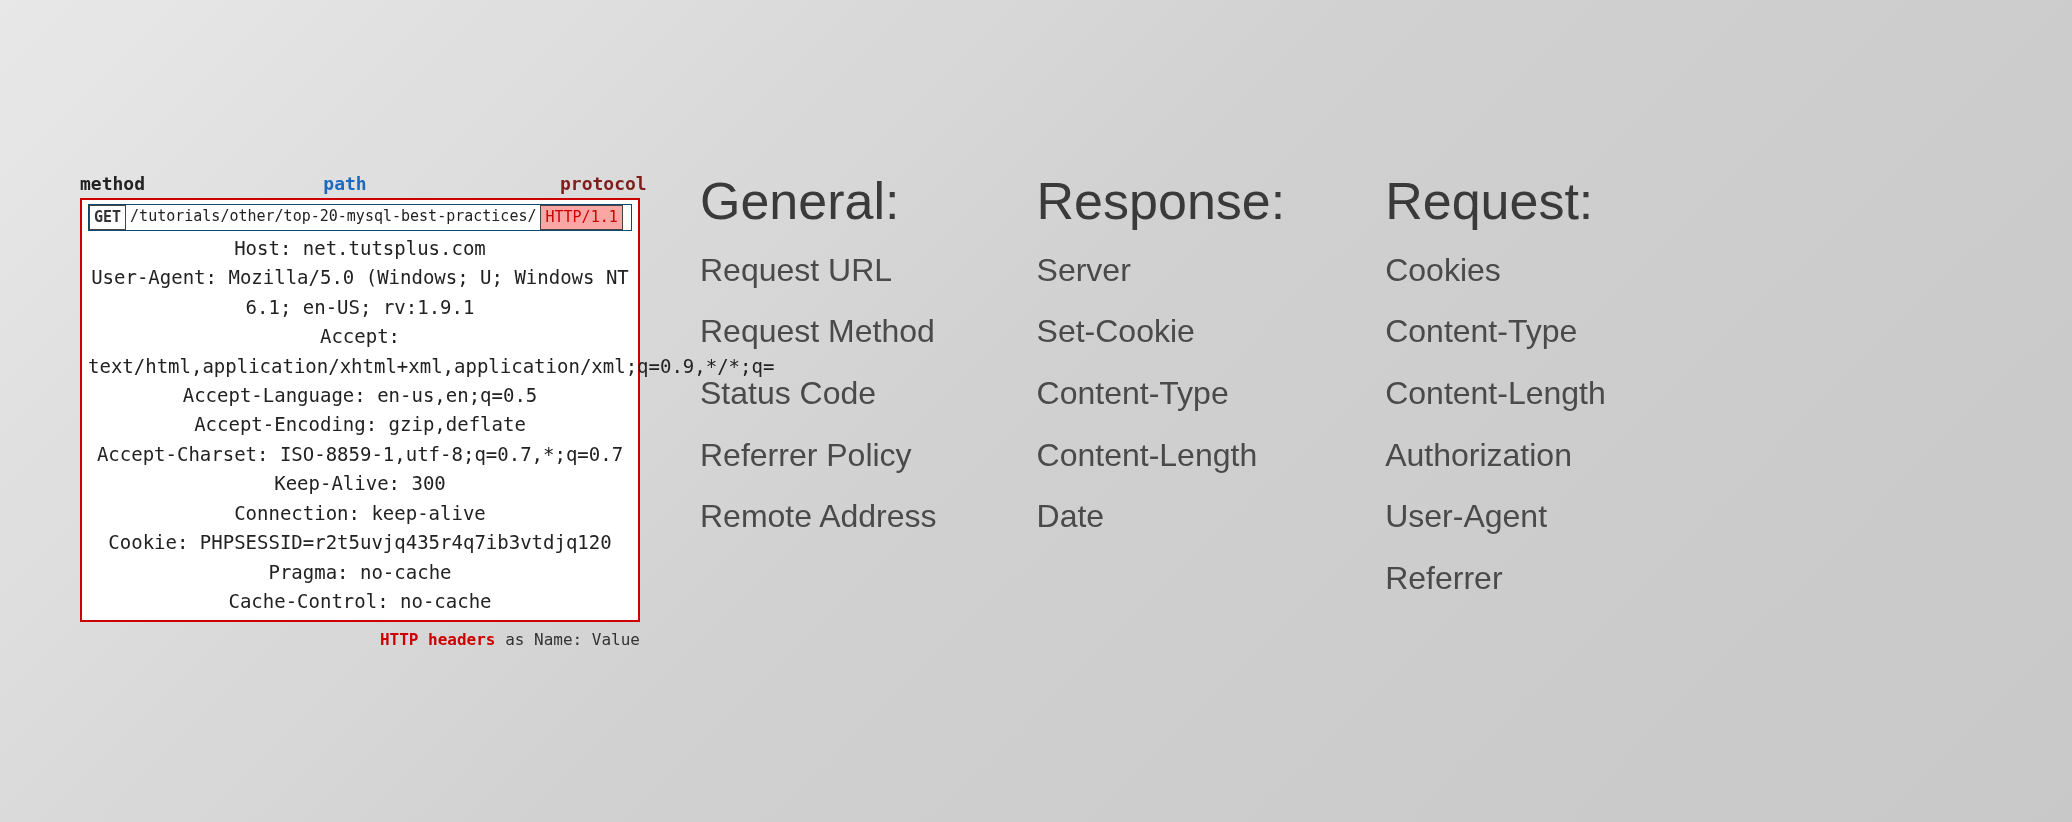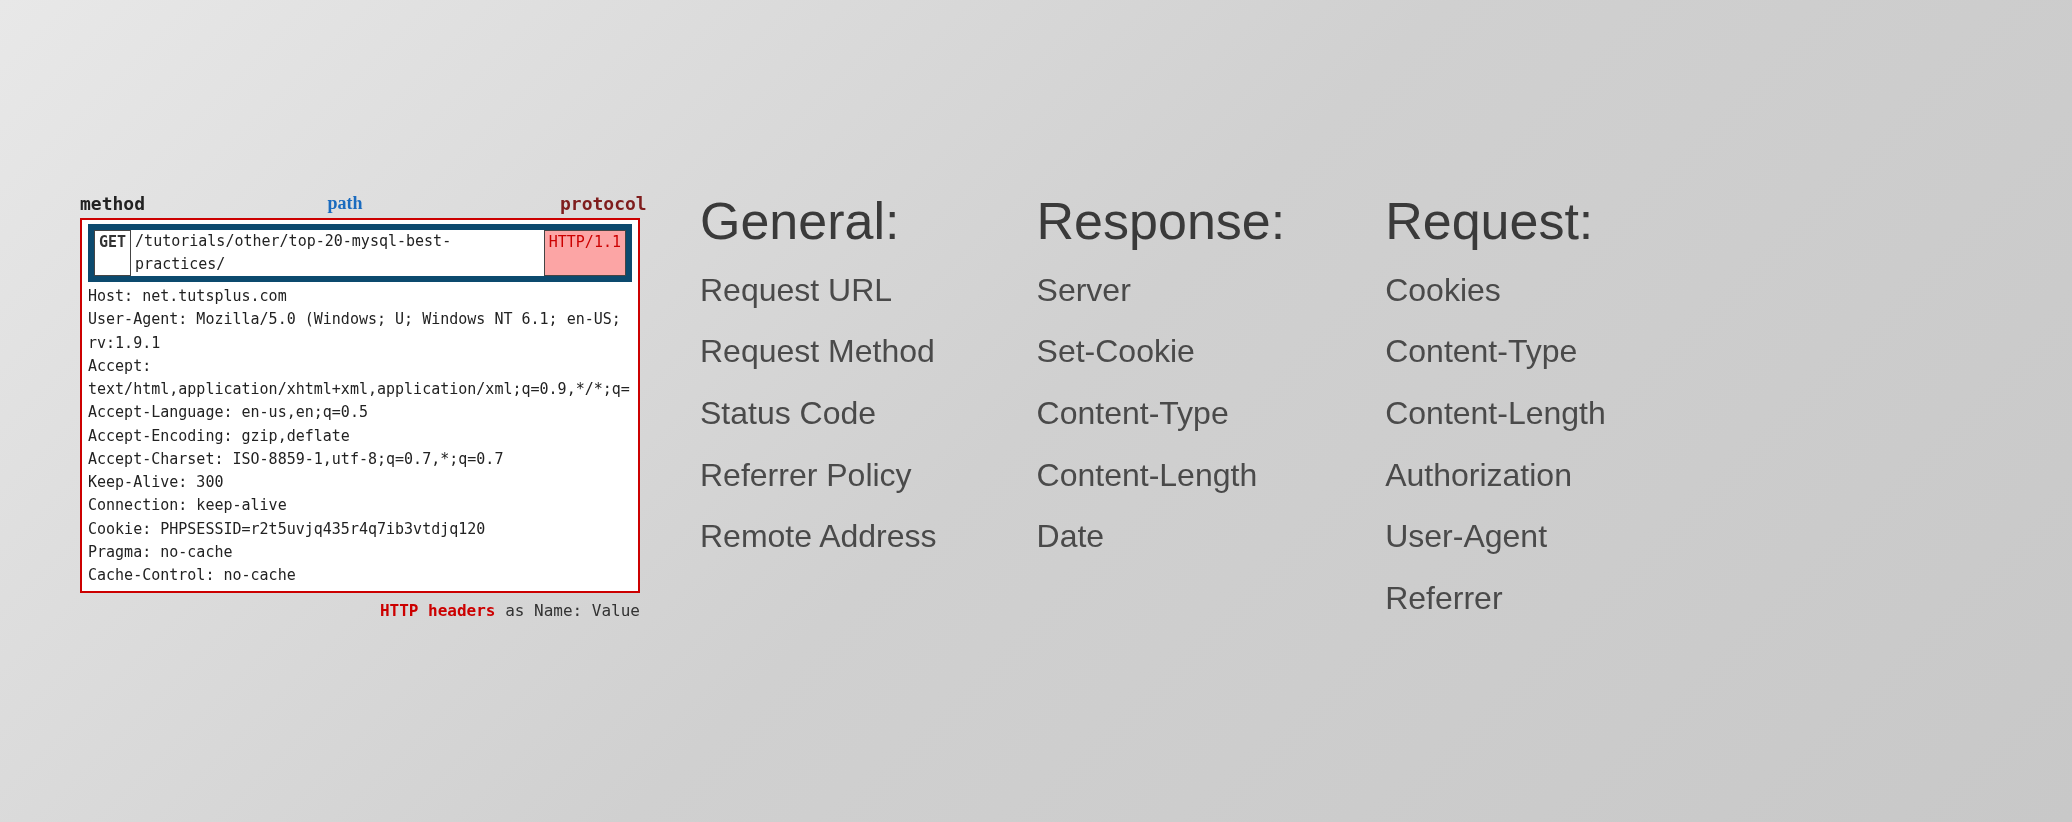--- a/index.html
+++ b/index.html
@@ -41,21 +41,20 @@
       width: 50px;
       margin-right: 10px;
     }
 
     .label-path {
       color: #1a6bbf;
       font-weight: bold;
       flex: 1;
       text-align: center;
       margin-right: 10px;
-      font-family: Liberation Serif, serif;
     }
 
     .label-protocol {
       color: #7f1d1d;
       font-weight: bold;
       width: 80px;
       text-align: right;
     }
 
     .http-request-box {
@@ -63,21 +62,21 @@
       background: #fff;
       padding: 4px 6px;
       font-family: monospace;
       font-size: 15px;
       color: #222;
       line-height: 1.55;
     }
 
     .request-line {
       display: flex;
-      border: 6px solid #0c4a6e;
+      border: 1px solid #0c4a6e;
       margin-bottom: 3px;
     }
 
     .method-tag {
       background: #fff;
       border: 1px solid #444;
       padding: 0 4px;
       font-weight: bold;
       color: #333;
       font-size: 15px;
@@ -90,22 +89,23 @@
 
     .protocol-tag {
       background: #fca5a5;
       border: 1px solid #444;
       padding: 0 4px;
       color: #cc0000;
       font-size: 15px;
     }
 
     .headers-block {
-      font-size: 15px;
+      font-size: 19px;
       line-height: 1.55;
+      text-align: center;
     }
 
     .caption {
       margin-top: 8px;
       font-family: monospace;
       font-size: 16px;
       color: #333;
       text-align: right;
     }
 

